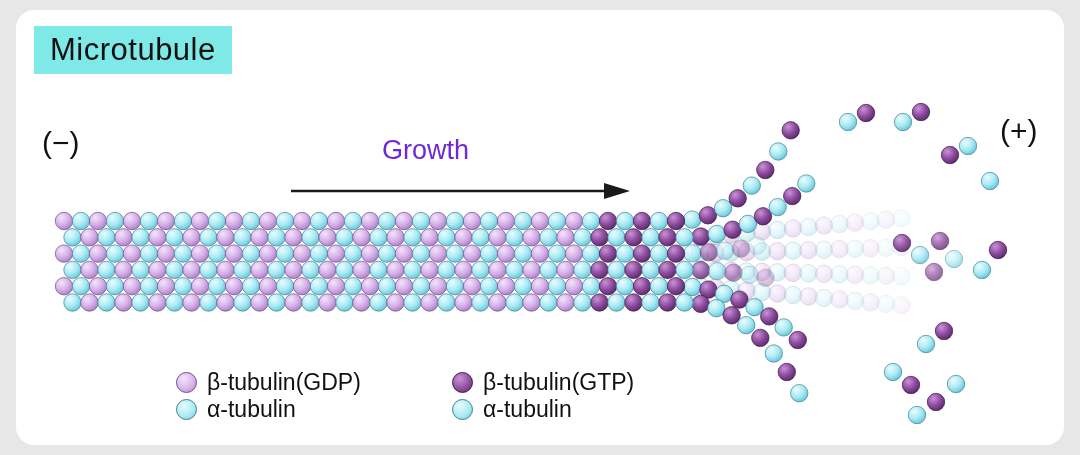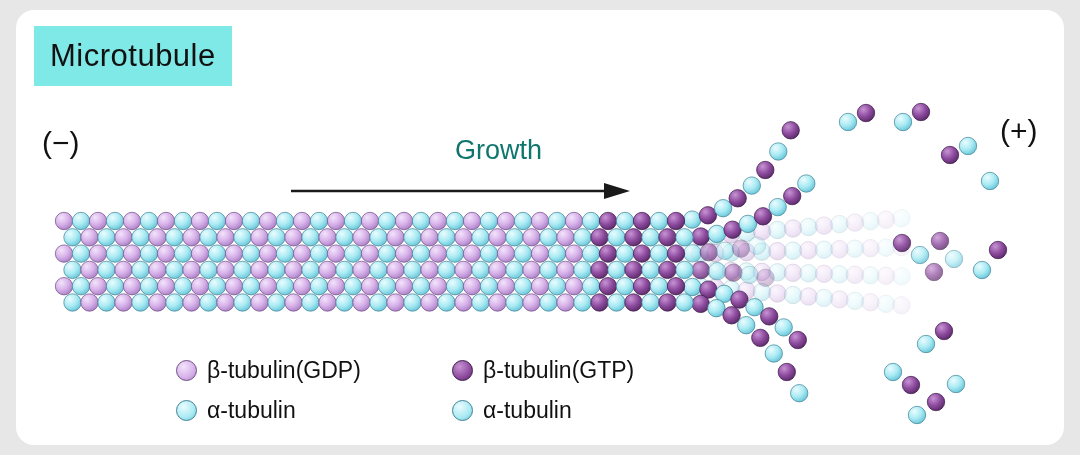--- a/index.html
+++ b/index.html
@@ -8,34 +8,34 @@
     position:relative; width:1080px; height:455px;
     background:#e7e7e7; overflow:hidden;
   }
   .panel{
     position:absolute; left:16px; top:10px; right:16px; bottom:10px;
     background:#ffffff; border-radius:18px;
   }
   .abs{position:absolute;}
   .title-box{
     left:34px; top:26px;
-    padding:12px 16px;
+    padding:6px 16px;
     font-size:31px; color:#111; letter-spacing:0.5px;
   }
   .end-label{
     font-size:30px; color:#111;
   }
   .growth-label{
-    left:382px; top:135px; width:160px; text-align:right;
-    font-size:27px; color:#0f766e;
+    left:382px; top:135px; width:160px; text-align:left;
+    font-size:27px; color:#6d28d9;
   }
   .legend{
     left:0; top:353px; width:1080px; height:70px;
   }
-  .legend-col{position:absolute; top:4px; display:flex; flex-direction:column; gap:13px;}
+  .legend-col{position:absolute; top:16px; display:flex; flex-direction:column; gap:0;}
   .legend-col.c1{left:176px;}
   .legend-col.c2{left:452px;text-align:right;}
   .legend-item{display:flex; align-items:center; height:27px;}
   .swatch{
     width:21px; height:21px; border-radius:50%;
     border:1.6px solid #444; box-sizing:border-box;
     margin-right:10px; flex:0 0 auto;
   }
   .legend-label{font-size:23px; color:#111; white-space:nowrap;}
   svg.diagram{position:absolute; left:0; top:0;}

